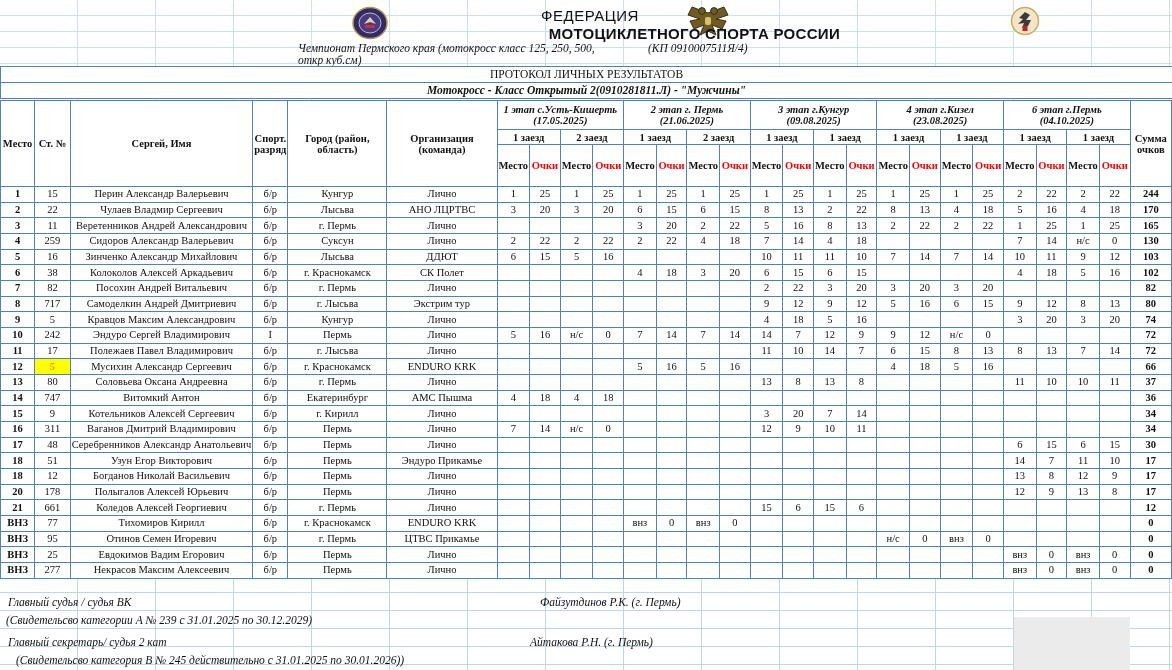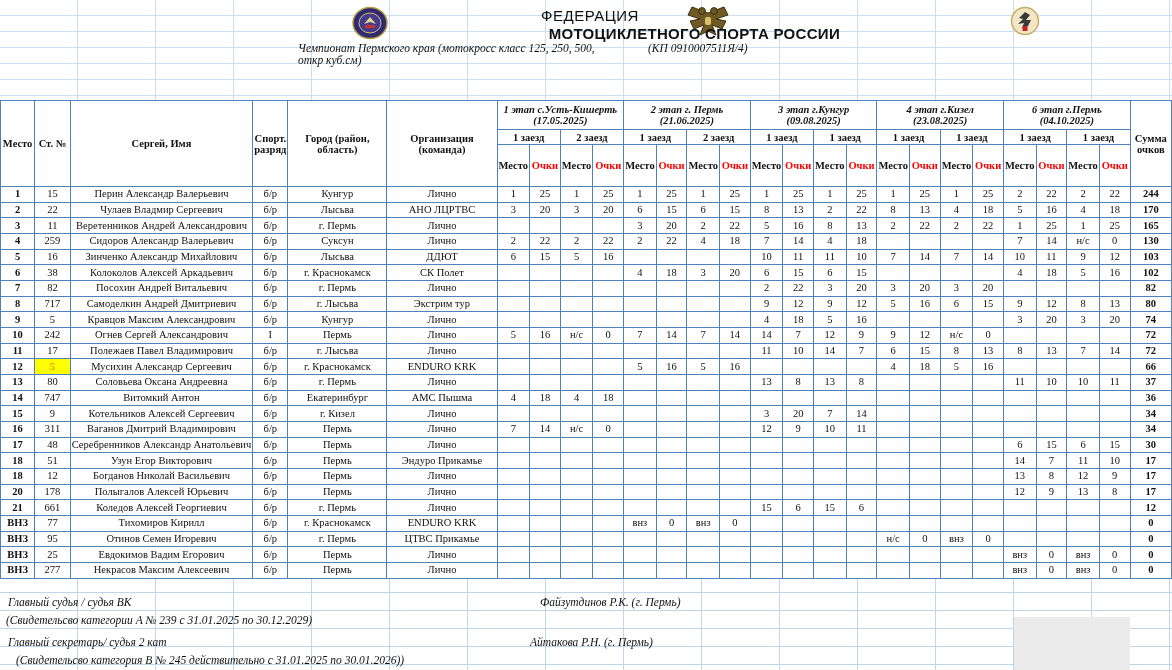--- a/index.html
+++ b/index.html
@@ -72,20 +72,24 @@
     <circle cx="15" cy="15" r="13.5" fill="#f2e6c6" stroke="#c9ad62" stroke-width="1.5"></circle>
     <path d="M15 6 L9 12 L13 13 L8 18 L14 17 L12 22 L18 20 L21 14 L16 14 L20 9 Z" fill="#3a3a3a"></path>
     <rect x="12.5" y="20" width="5" height="5" fill="#c22222"></rect>
   </svg>
 
   <div class="fed-line1">ФЕДЕРАЦИЯ</div>
   <div class="fed-line2">МОТОЦИКЛЕТНОГО СПОРТА РОССИИ</div>
   <div class="champ-line">Чемпионат Пермского края (мотокросс класс 125, 250, 500, откр  куб.см)</div>
   <div class="code-line">(КП 0910007511Я/4)</div>
 
+  <div class="protocol-box">
+    <div class="protocol-row title">ПРОТОКОЛ ЛИЧНЫХ РЕЗУЛЬТАТОВ</div>
+    <div class="protocol-row cls">Мотокросс - Класс Открытый 2(0910281811.Л)  -  "Мужчины"</div>
+  </div>
 
   <table class="results" id="results-table">
       <colgroup>
         <col style="width: 35px;">
         <col style="width: 43px;">
         <col style="width: 155px;">
         <col style="width: 30px;">
         <col style="width: 112px;">
         <col style="width: 122px;">
         <col style="width: 31.55px;">
@@ -418,21 +422,21 @@
           <td></td>
           <td>3</td>
           <td>20</td>
           <td>3</td>
           <td>20</td>
           <td class="b">74</td>
         </tr>
         <tr>
           <td class="b">10</td>
           <td>242</td>
-          <td class="l">Огнев Сергей Александрович</td>
+          <td class="l">Эндуро Сергей Владимирович</td>
           <td>I</td>
           <td class="l">Пермь</td>
           <td class="l">Лично</td>
           <td>5</td>
           <td>16</td>
           <td class="small-val">н/с</td>
           <td>0</td>
           <td>7</td>
           <td>14</td>
           <td>7</td>
@@ -565,21 +569,21 @@
           <td></td>
           <td></td>
           <td></td>
           <td class="b">36</td>
         </tr>
         <tr>
           <td class="b">15</td>
           <td>9</td>
           <td class="l">Котельников Алексей Сергеевич</td>
           <td>б/р</td>
-          <td class="l">г. Кизел</td>
+          <td class="l">г. Кирилл</td>
           <td class="l">Лично</td>
           <td></td>
           <td></td>
           <td></td>
           <td></td>
           <td></td>
           <td></td>
           <td></td>
           <td></td>
           <td>3</td>

